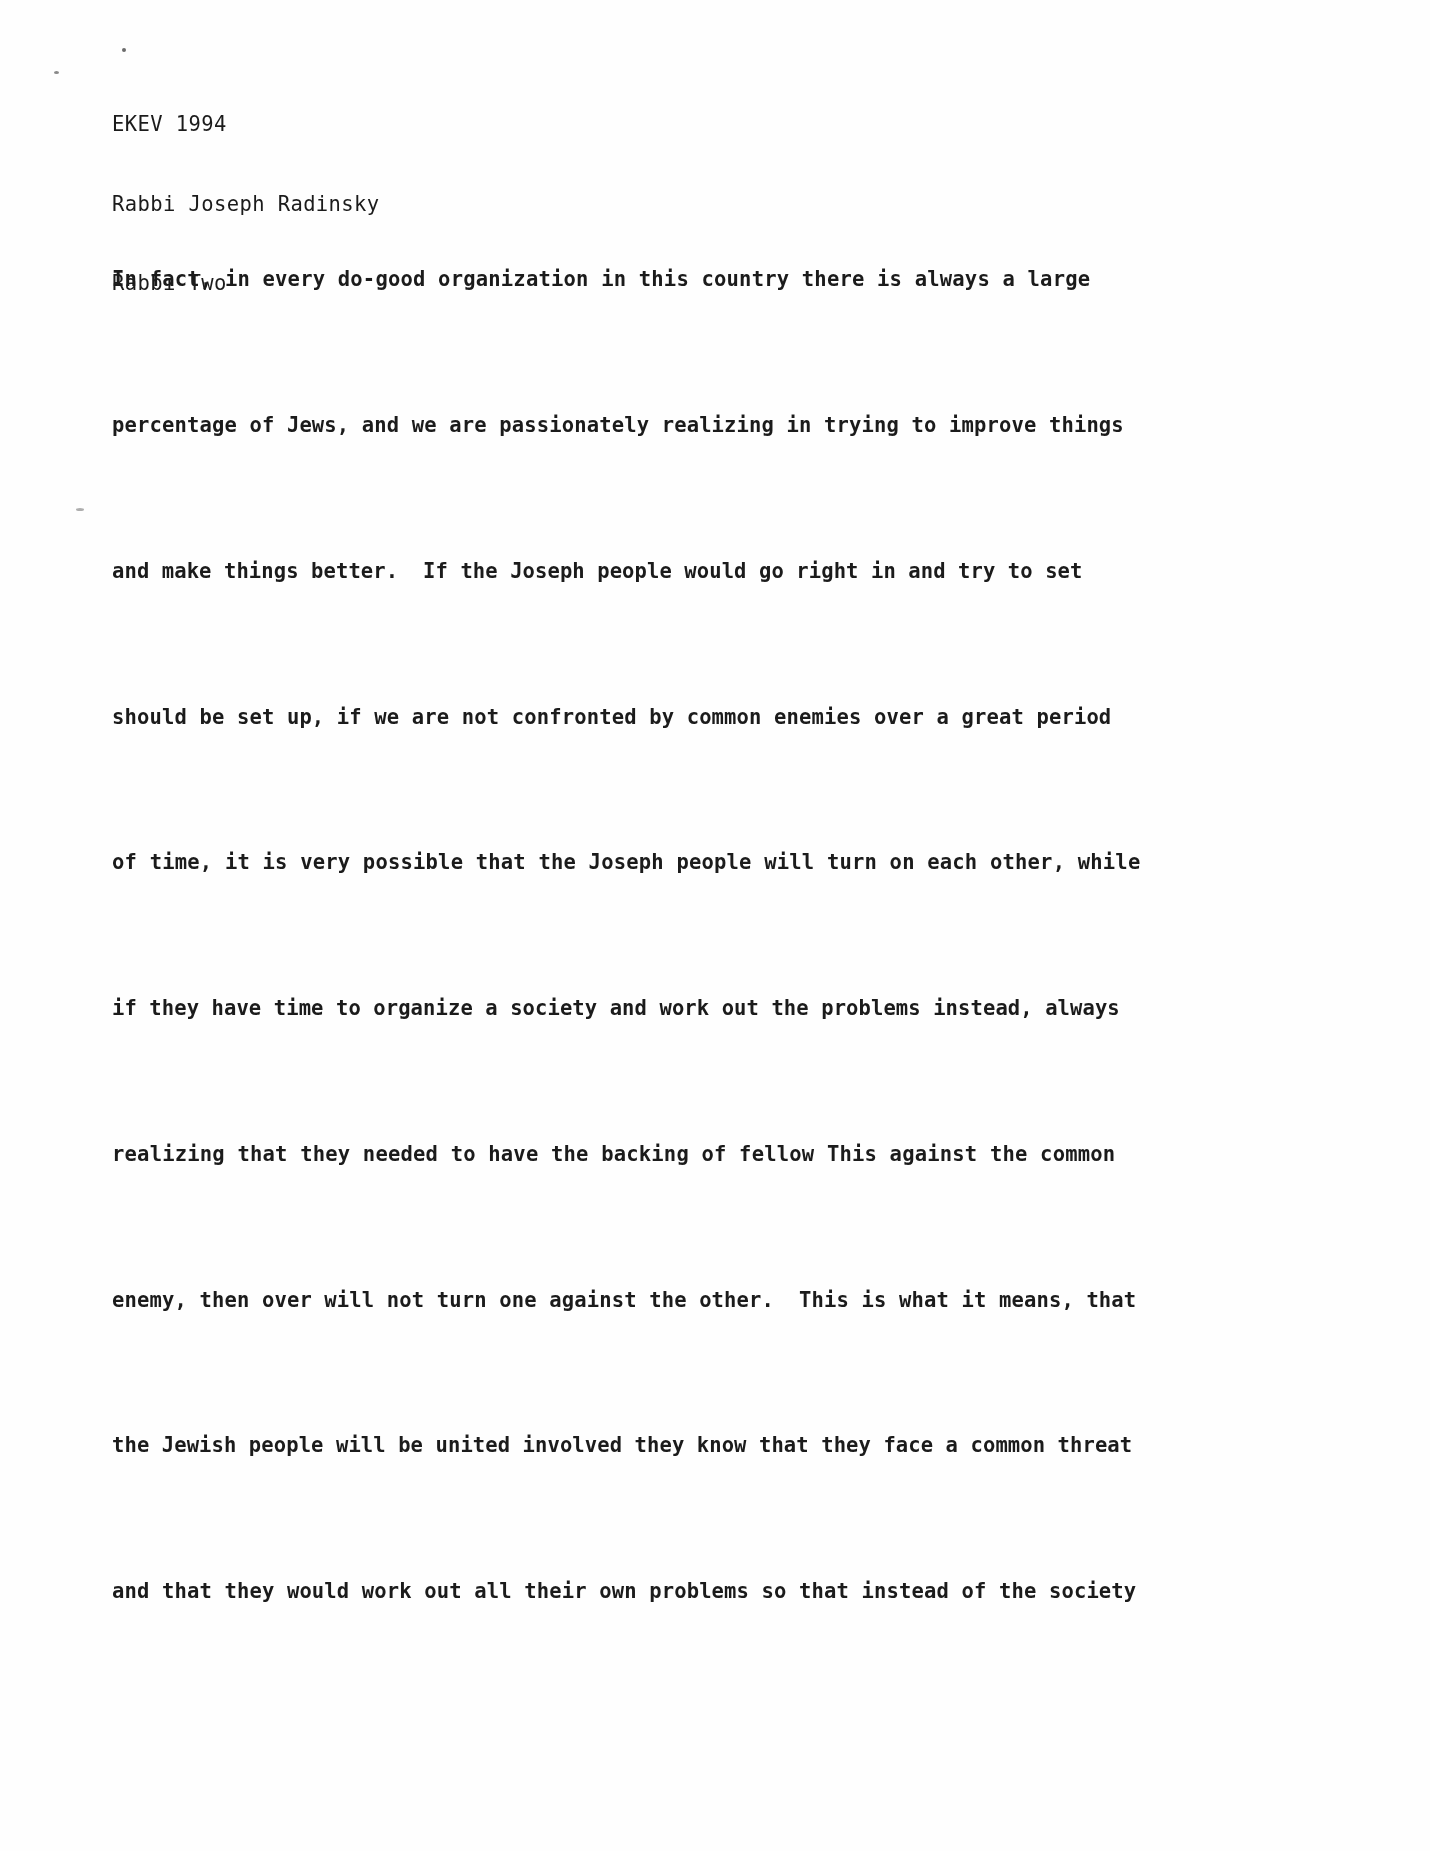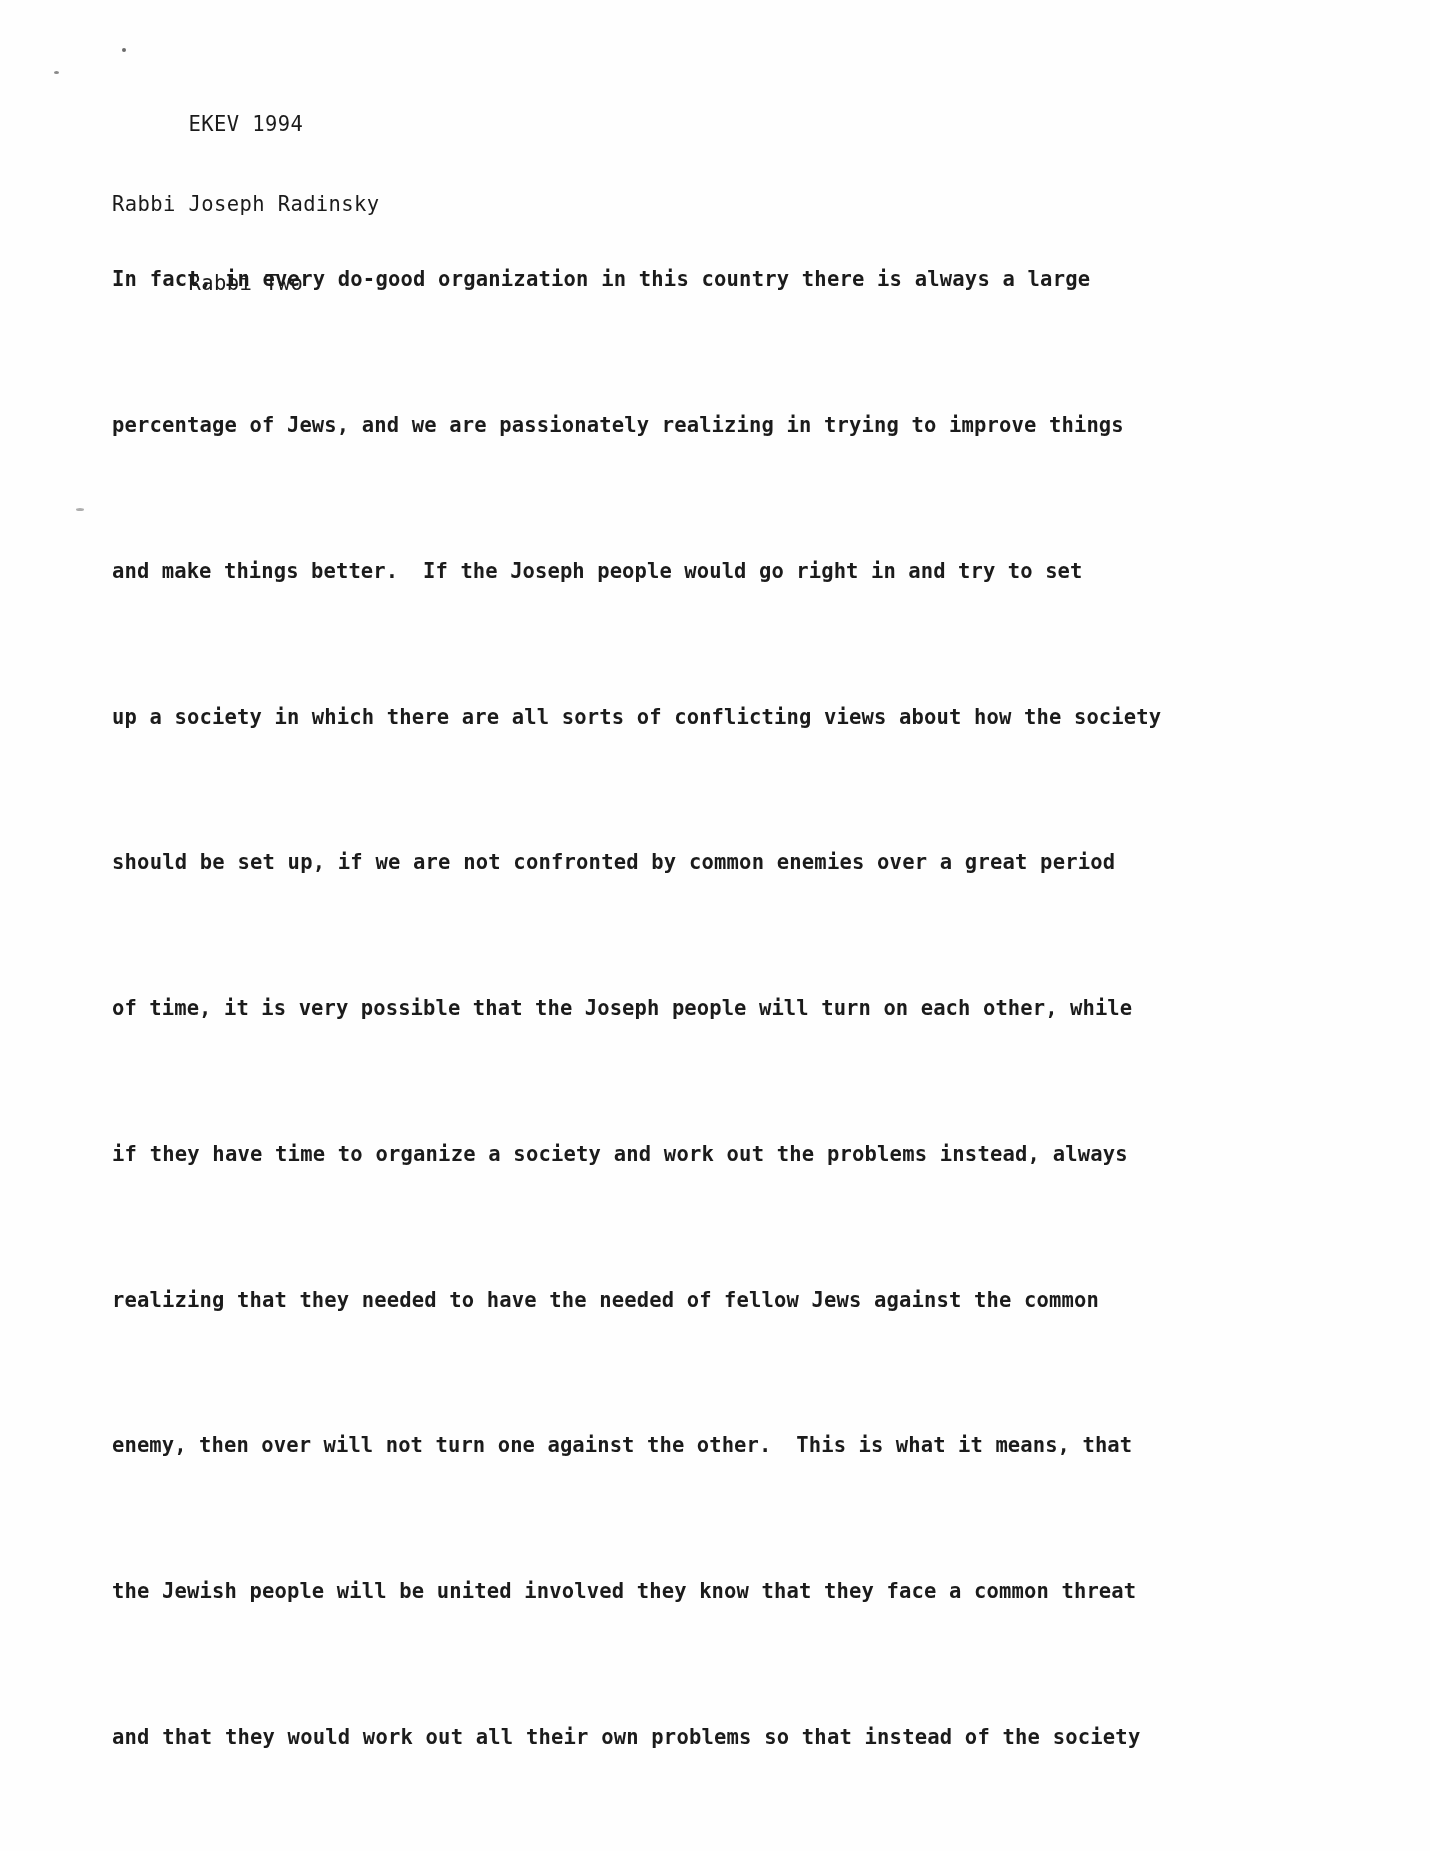--- a/index.html
+++ b/index.html
@@ -33,21 +33,20 @@
   .speck-3 { left: 76px; top: 508px; width: 8px; height: 3px; opacity: .55; }
 
   .heading {
     position: absolute;
     left: 112px;
     top: 58px;
     font-size: 20.5px;
     line-height: 26.5px;
     letter-spacing: .4px;
     white-space: pre;
-    text-align: center;
   }
   .heading div { white-space: pre; }
 
   .bodytext {
     position: absolute;
     left: 112px;
     top: 158px;
     width: 1230px;
     font-size: 20.5px;
     line-height: 48.6px;
@@ -75,25 +74,24 @@
   <div class="heading">
     <div>EKEV 1994</div>
     <div>Rabbi Joseph Radinsky</div>
     <div>Rabbi Two</div>
   </div>
 
   <div class="bodytext">
     <div class="ln">In fact, in every do-good organization in this country there is always a large</div>
     <div class="ln">percentage of Jews, and we are passionately realizing in trying to improve things</div>
     <div class="ln">and make things better.  If the Joseph people would go right in and try to set</div>
-    <div class="ln">up a society in which there are all sorts of conflicting views about how the society</div>
     <div class="ln">should be set up, if we are not confronted by common enemies over a great period</div>
     <div class="ln">of time, it is very possible that the Joseph people will turn on each other, while</div>
     <div class="ln">if they have time to organize a society and work out the problems instead, always</div>
-    <div class="ln">realizing that they needed to have the needed of fellow Jews against the common</div>
+    <div class="ln">realizing that they needed to have the backing of fellow This against the common</div>
     <div class="ln">enemy, then over will not turn one against the other.  This is what it means, that</div>
     <div class="ln">the Jewish people will be united involved they know that they face a common threat</div>
     <div class="ln">and that they would work out all their own problems so that instead of the society</div>
     
     
     
     
     
     
     

